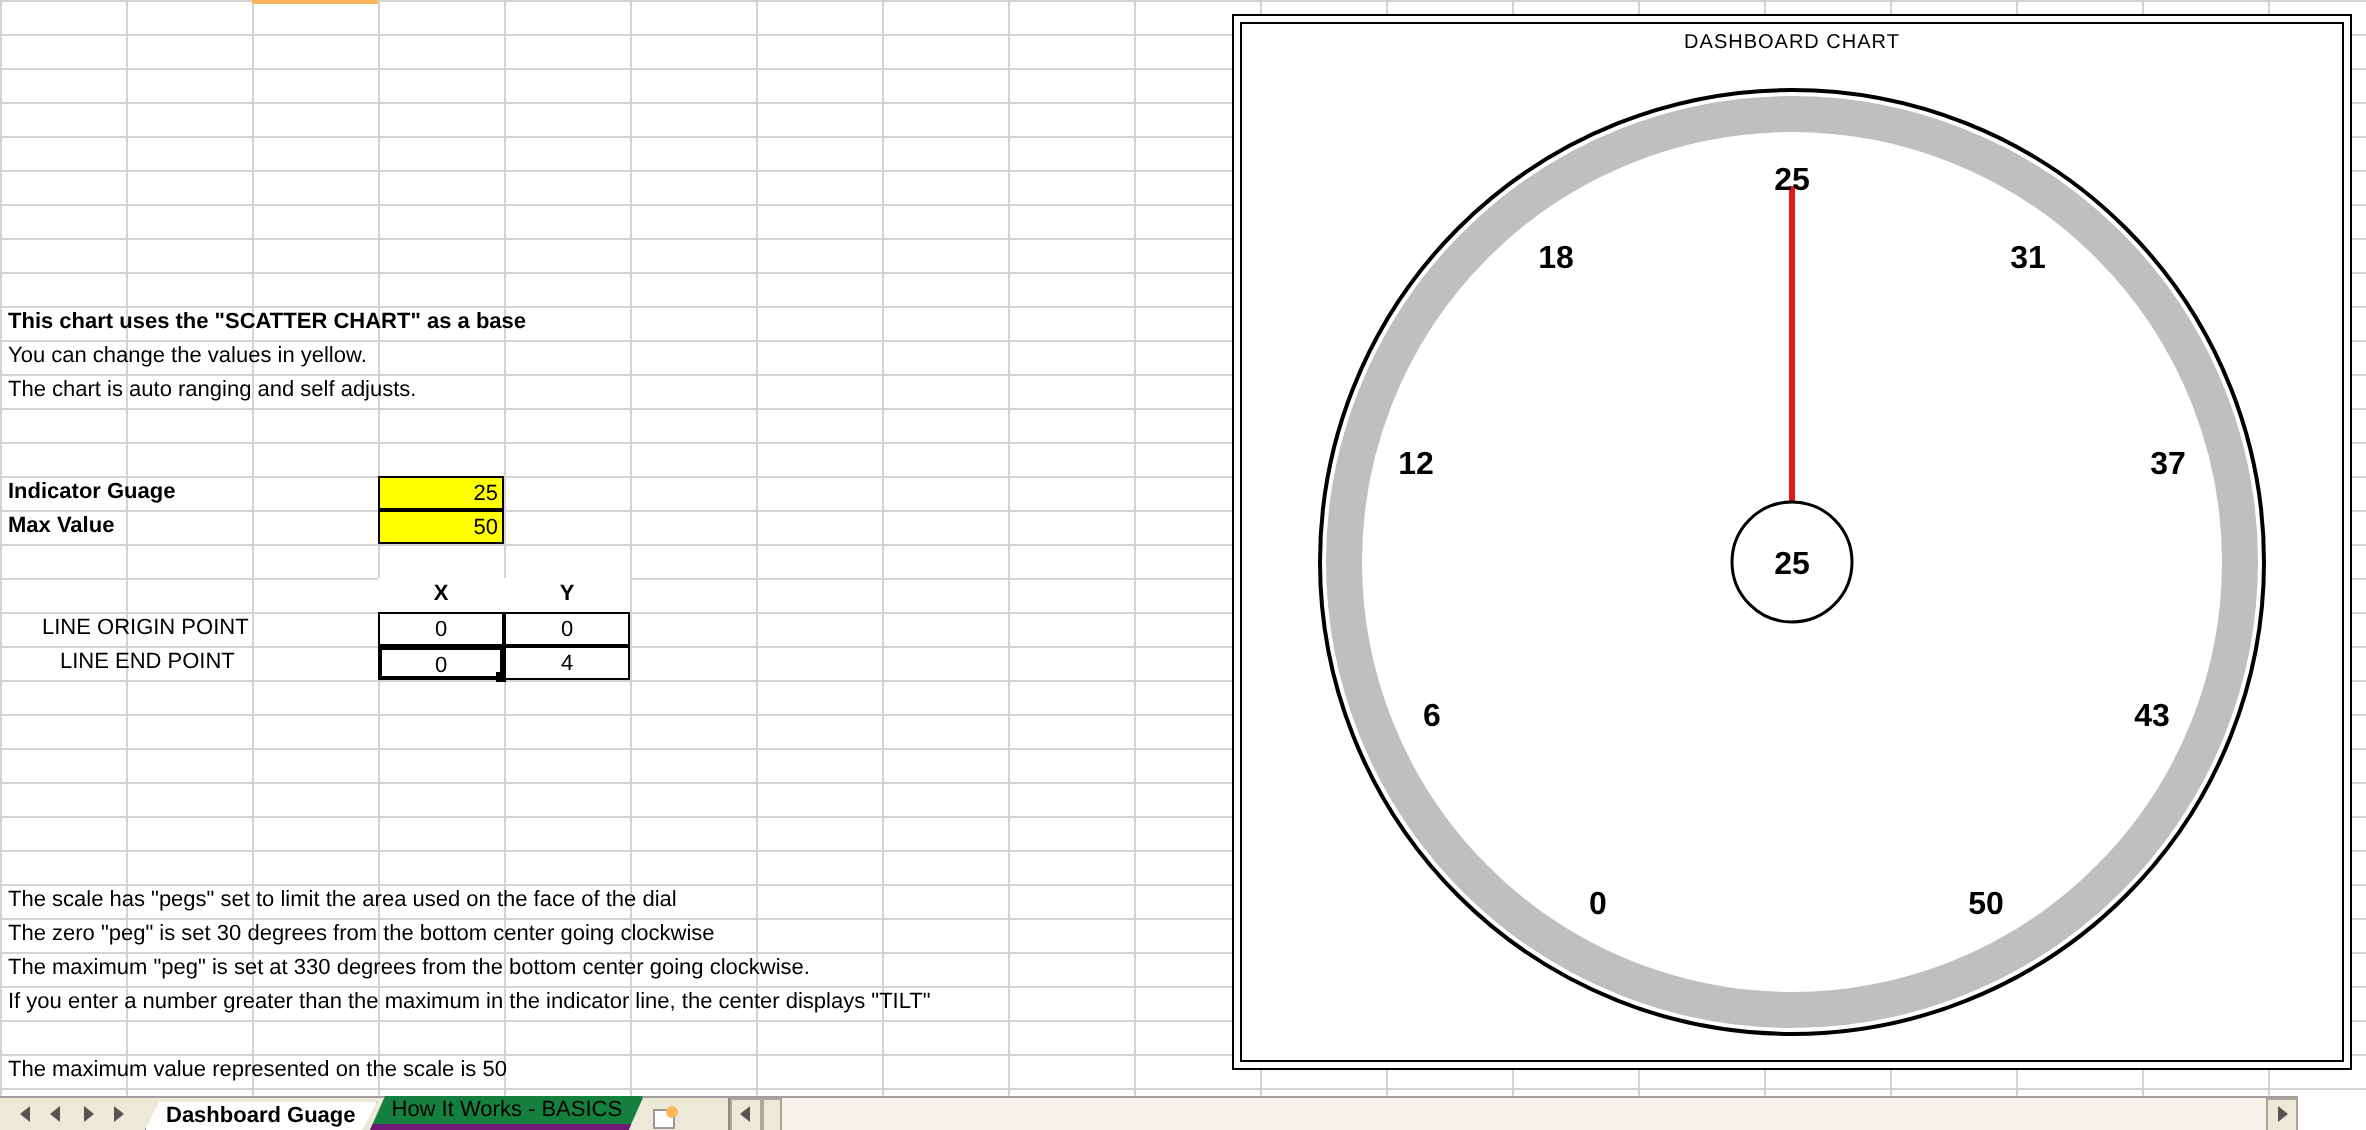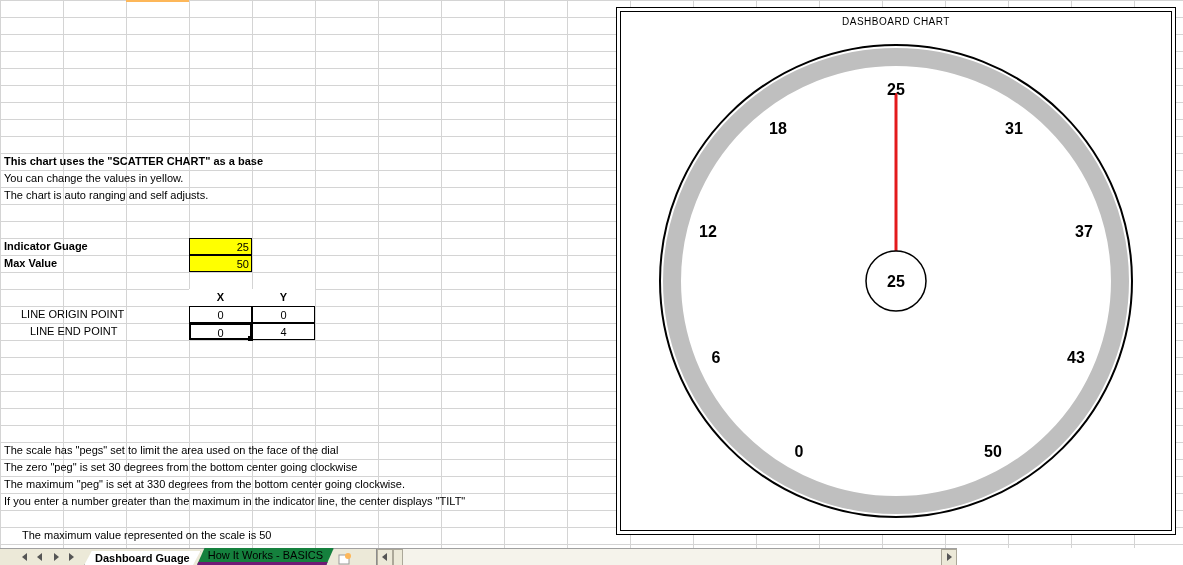--- a/index.html
+++ b/index.html
@@ -17,21 +17,21 @@
   
   .colstrip { position: absolute; left: 126px; top: 0; width: 63px; height: 2px; background: #fdb759; }
   
   .chartbox { position: absolute; left: 616px; top: 7px; width: 560px; height: 528px; background: #fff; border: 1px solid #000; }
   .chartinner { position: absolute; left: 3px; top: 3px; right: 3px; bottom: 3px; border: 1px solid #000; }
   .charttitle { position: absolute; top: 4px; left: 0; right: 0; text-align: center; font-size: 10px; letter-spacing: 0.5px; }
   svg.gauge { position: absolute; left: 50%; top: 52%; transform: translate(-50%,-50%); }
   .ticklabel { font: 16px Arial; font-weight: bold; }
   .centerval { font: bold 16px Arial; }
   
-  .tabbar { position: absolute; left: 0; bottom: 0; width: 957px; height: 17px; background: #ece9d8; border-top: 1px solid #a0a0a0; display: flex; align-items: center; font-size: 11px; padding-left: 12px; }
+  .tabbar { position: absolute; left: 0; bottom: 0; width: 1149px; height: 17px; background: #ece9d8; border-top: 1px solid #a0a0a0; display: flex; align-items: center; font-size: 11px; }
   .tabnav { display: flex; gap: 0; padding: 0 4px; }
   .tabnav .btn { width: 16px; height: 15px; display: flex; align-items: center; justify-content: center; color: #555; cursor: pointer; }
   .tabs { display: flex; align-items: flex-end; height: 17px; }
   .tab { padding: 1px 10px; background: #15803d; border: 1px solid #8c8c8c; border-top: none; border-bottom: 4px solid #701a75; clip-path: polygon(8px 0, 100% 0, calc(100% - 8px) 100%, 0 100%); margin-right: -4px; color: #000; cursor: pointer; }
   .tab.active { background: #fff; font-weight: bold; border-bottom: 1px solid #fff; z-index: 2; position: relative; }
   .newtab { width: 22px; height: 14px; margin-left: 4px; display: flex; align-items: center; justify-content: center; color: #8a6d3b; }
   .scroll { flex: 1; height: 17px; margin-left: 20px; background: #ece9d8; position: relative; border-left: 1px solid #8c8c8c; }
   .scroll .track { position: absolute; left: 16px; right: 16px; top: 0; bottom: 0; background: #f5f3eb; }
   .scroll .btnL, .scroll .btnR { position: absolute; top: 0; width: 16px; height: 17px; background: #ece9d8; border: 1px solid #aca899; display: flex; align-items: center; justify-content: center; cursor: pointer; }
   .scroll .btnL { left: 0; }
@@ -62,21 +62,21 @@
   <div class="cell bordercell" style="left:189px; top:306px; width:63px;">0</div>
   <div class="cell bordercell" style="left:252px; top:306px; width:63px;">0</div>
   <div class="cell bordercell selcell" style="left:189px; top:323px; width:63px;">0</div>
   <div class="fillhandle" style="left:248px; top:336px;"></div>
   <div class="cell bordercell" style="left:252px; top:323px; width:63px;">4</div>
 
   <div class="cell" style="left:2px; top:442px;">The scale has "pegs" set to limit the area used on the face of the dial</div>
   <div class="cell" style="left:2px; top:459px;">The zero "peg" is set 30 degrees from the bottom center going clockwise</div>
   <div class="cell" style="left:2px; top:476px;">The maximum "peg" is set at 330 degrees from the bottom center going clockwise.</div>
   <div class="cell" style="left:2px; top:493px;">If you enter a number greater than the maximum in the indicator line, the center displays "TILT"</div>
-  <div class="cell" style="left:20px; top:527px;">The maximum value represented on the scale is 50</div>
+  <div class="cell" style="left:2px; top:527px;">The maximum value represented on the scale is 50</div>
 </div>
 
 <div class="chartbox">
   <div class="chartinner">
     <div class="charttitle">DASHBOARD CHART</div>
     <svg class="gauge" width="520" height="500" viewBox="-260 -250 520 500">
       <circle cx="0" cy="0" r="236" fill="none" stroke="#000" stroke-width="2"></circle>
       <circle cx="0" cy="0" r="224" fill="none" stroke="#bfbfbf" stroke-width="18"></circle>
 
       <line x1="0" y1="0" x2="0" y2="-188" stroke="#e31a1c" stroke-width="3"></line>

